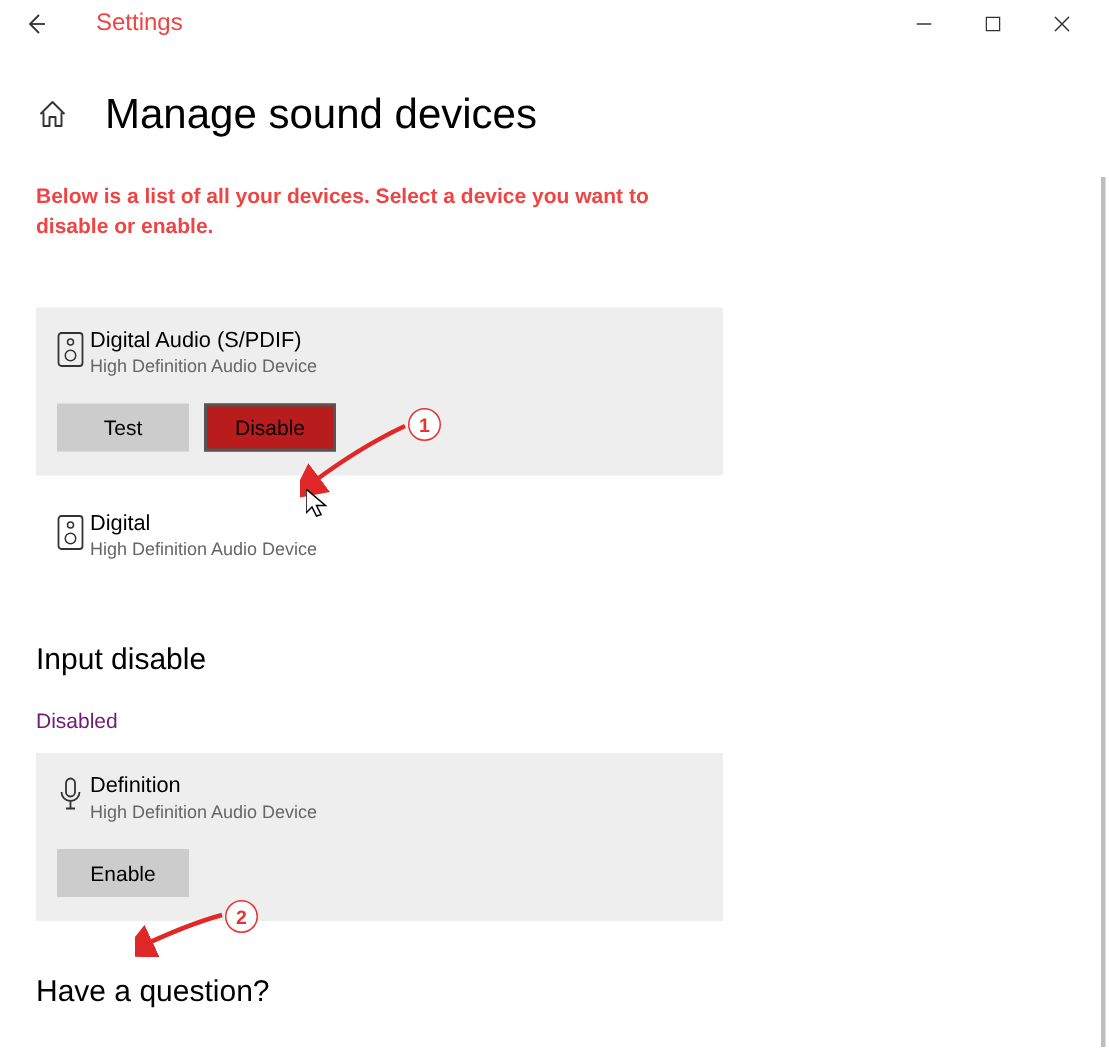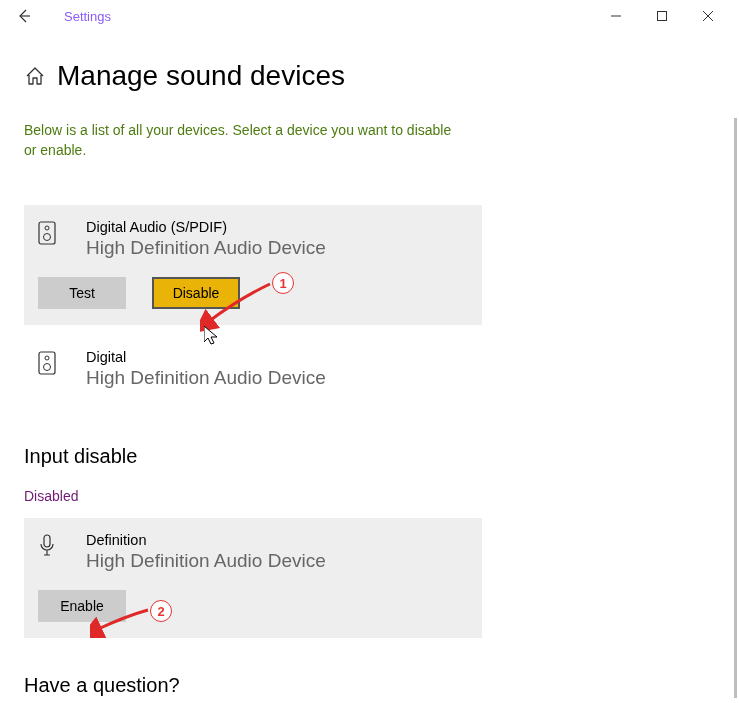--- a/index.html
+++ b/index.html
@@ -20,23 +20,23 @@
     }
     .back-arrow {
       width: 32px;
       height: 32px;
       display: flex;
       align-items: center;
       justify-content: center;
       cursor: pointer;
     }
     .titlebar-title {
-      font-size: 13px;
+      font-size: 16px;
       margin-left: 24px;
-      color: #8b5cf6;
+      color: #ef4444;
     }
     .window-controls {
       margin-left: auto;
       display: flex;
       gap: 0;
     }
     .window-btn {
       width: 46px;
       height: 32px;
       display: flex;
@@ -44,93 +44,94 @@
       justify-content: center;
       cursor: pointer;
     }
     .content {
       padding: 16px 24px 0 24px;
       position: relative;
     }
     .header-row {
       display: flex;
       align-items: center;
-      gap: 11px;
+      gap: 24px;
       margin-bottom: 28px;
       margin-top: 12px;
     }
     .home-icon {
       width: 22px;
       height: 22px;
     }
     .page-title {
       font-size: 28px;
       font-weight: 400;
       letter-spacing: 0;
     }
     .description {
       font-size: 14px;
-      color: #4d7c0f;
+      color: #ef4444;
       max-width: 440px;
       line-height: 1.45;
       margin-bottom: 44px;
+      font-weight: bold;
     }
     .section-heading {
       font-size: 20px;
       font-weight: 400;
       margin-bottom: 20px;
     }
     .device-block {
       width: 458px;
       padding: 14px 14px 16px 14px;
       margin-bottom: 10px;
     }
     .device-block.selected {
       background: #eeeeee;
     }
     .device-row {
       display: flex;
       align-items: flex-start;
-      gap: 30px;
+      gap: 4px;
     }
     .device-icon {
       width: 18px;
       height: 24px;
       flex-shrink: 0;
       margin-top: 2px;
     }
     .device-text .dname {
       font-size: 14.5px;
       color: #000;
     }
     .device-text .dsub {
-      font-size: 19px;
+      font-size: 12px;
       color: #666;
       margin-top: 2px;
     }
     .button-row {
       display: flex;
-      gap: 26px;
+      gap: 10px;
       margin-top: 18px;
     }
     .win-button {
       min-width: 88px;
       height: 32px;
       border: 1px solid transparent;
       background: #ccc;
       font-size: 14px;
       font-family: inherit;
       cursor: pointer;
       display: flex;
       align-items: center;
       justify-content: center;
     }
     .win-button.focused {
       border: 2px solid #555;
-      background: #eab308;
+      background: #b91c1c;
     }
     .disabled-label {
       font-size: 14px;
       color: #701a75;
       margin-bottom: 14px;
       margin-top: 6px;
     }
     .scrollbar {
       position: absolute;
       right: 2px;

